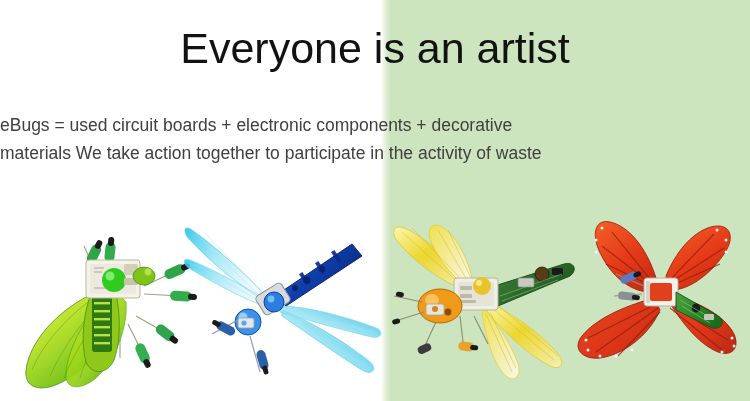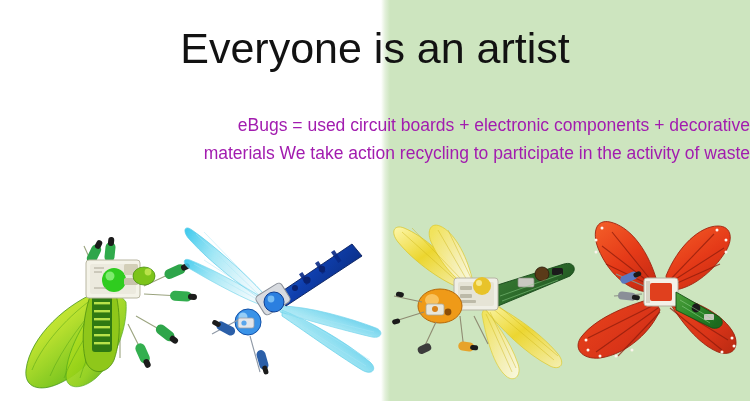--- a/index.html
+++ b/index.html
@@ -43,24 +43,24 @@
     line-height: 50px;
     font-weight: 400;
     color: #121212;
     letter-spacing: 0px;
     white-space: nowrap;
   }
   #body-copy {
     position: absolute;
     left: 0; top: 112px;
     width: 750px;
-    text-align: right;
+    text-align: left;
     font-size: 17.5px;
     line-height: 27.5px;
-    color: #a21caf;
+    color: #404040;
     font-weight: 400;
   }
   #body-copy .bl { display: block; white-space: nowrap; }
 
   
   #insects {
     position: absolute;
     left: 0; top: 196px;
     width: 750px; height: 205px;
   }
@@ -72,21 +72,21 @@
 
 <div id="poster">
 
   <div id="bg-left"></div>
   <div id="bg-right"></div>
 
   <div id="title">Everyone is an artist</div>
 
   <div id="body-copy">
     <span class="bl">eBugs = used circuit boards + electronic components + decorative</span>
-    <span class="bl">materials We take action recycling to participate in the activity of waste</span>
+    <span class="bl">materials We take action together to participate in the activity of waste</span>
   </div>
 
   <div id="insects">
 
     <div class="bug" style="left:24px; top:28px;">
       <svg width="190" height="170" viewBox="0 0 190 170">
         <defs>
           <linearGradient id="cicWing" x1="0.15" y1="0" x2="0.9" y2="1">
             <stop offset="0" stop-color="#d9ef3a"></stop>
             <stop offset="0.35" stop-color="#b7e024"></stop>

